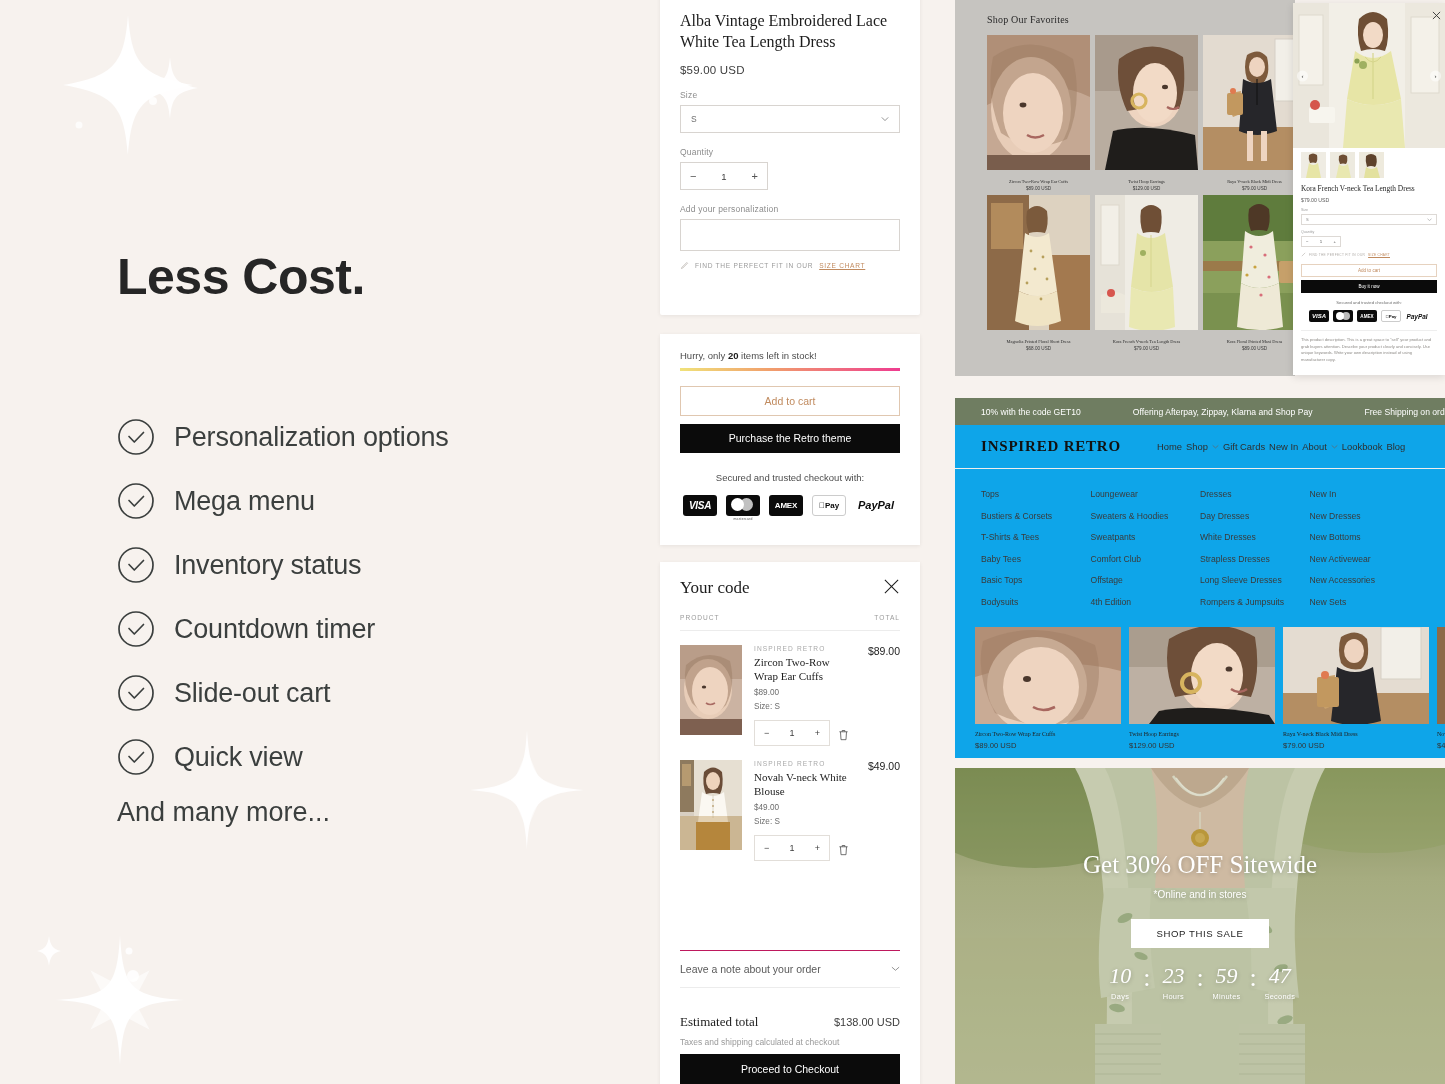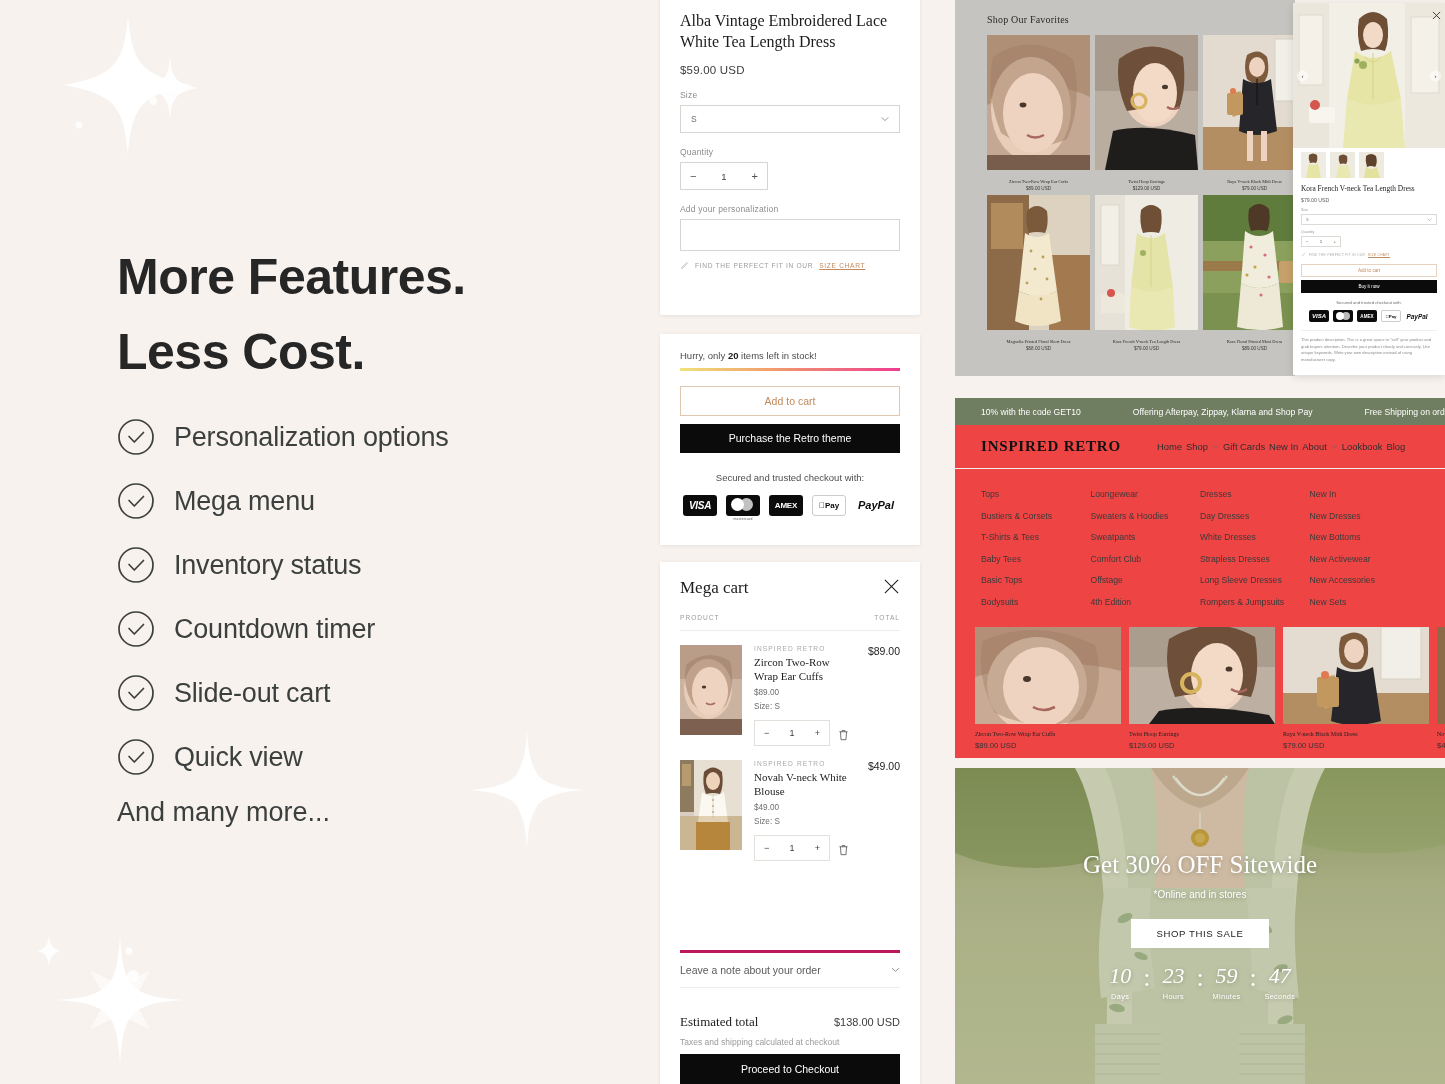--- a/index.html
+++ b/index.html
@@ -67,21 +67,21 @@
   .thumb svg { display: block; }
   .item-mid { flex: 1; min-width: 0; }
   .brand { font-size: 6.6px; letter-spacing: 1.1px; color: #a9a9a9; }
   .item-name { margin-top: 3px; font-family: "Liberation Serif", serif; font-size: 11px; line-height: 1.28; color: #1c1c1c; }
   .item-price { margin-top: 5px; font-size: 8.2px; color: #6d6d6d; }
   .item-size { margin-top: 5px; font-size: 8.2px; color: #6d6d6d; }
   .item-qty { margin-top: 9px; display: flex; align-items: center; gap: 8px; }
   .item-qty .qbox { width: 76px; height: 26px; border: 1px solid #e2ded9; display: flex; align-items: center; justify-content: space-between; padding: 0 9px; font-size: 9px; color: #3d3d3d; }
   .trash { width: 11px; height: 12px; cursor: pointer; }
   .item-total { font-size: 10.5px; color: #1c1c1c; white-space: nowrap; padding-left: 6px; }
-  .cart-note { position: absolute; left: 20px; right: 20px; bottom: 104px; border-top: 3px solid #be185d; border-bottom: 1px solid #ececec; height: 38px; display: flex; align-items: center; justify-content: space-between; font-size: 10.5px; color: #5a5a5a; }
+  .cart-note { position: absolute; left: 20px; right: 20px; bottom: 104px; border-top: 1px solid #be185d; border-bottom: 1px solid #ececec; height: 38px; display: flex; align-items: center; justify-content: space-between; font-size: 10.5px; color: #5a5a5a; }
   .est-row { position: absolute; left: 20px; right: 20px; bottom: 62px; display: flex; align-items: baseline; justify-content: space-between; }
   .est-label { font-family: "Liberation Serif", serif; font-size: 13px; color: #1c1c1c; }
   .est-val { font-size: 11px; color: #3d3d3d; }
   .tax-note { position: absolute; left: 20px; bottom: 45px; font-size: 8.5px; color: #9a9a9a; }
   .checkout-btn { position: absolute; left: 20px; right: 20px; bottom: 8px; height: 30px; background: #0b0b0b; color: #fff; display: flex; align-items: center; justify-content: center; font-size: 10.5px; }
 
   
   .fav-panel { position: absolute; left: 955px; top: 0; width: 340px; height: 376px; background: #c6c4c0; padding: 14px 0 0 32px; }
   .fav-title { font-family: "Liberation Serif", serif; font-size: 10px; color: #2a2a2a; letter-spacing: .2px; }
   .fav-grid { margin-top: 10px; display: grid; grid-template-columns: repeat(3, 103px); gap: 4px 5px; }
@@ -113,21 +113,21 @@
   .qp.visa { width: 20px; background: #0b0b0b; color: #fff; font-size: 6px; font-weight: 700; font-style: italic; }
   .qp.mc { width: 20px; background: #0b0b0b; position: relative; }
   .qp.mc i { position: absolute; top: 2px; width: 8px; height: 8px; border-radius: 50%; background: #fff; }
   .qp.mc i.a { left: 3px; } .qp.mc i.b { left: 9px; opacity: .72; }
   .qp.amex { width: 20px; background: #0b0b0b; color: #fff; font-size: 4.6px; font-weight: 700; }
   .qp.apay { width: 20px; background: #fff; border: 1px solid #ccc; font-size: 4.4px; font-weight: 600; color: #111; }
   .qp.pp { width: 24px; color: #0b0b0b; font-size: 6.4px; font-weight: 700; font-style: italic; }
   .qv-desc { margin: 8px 8px 0 8px; padding-top: 6px; border-top: 1px solid #eee; font-size: 4.1px; line-height: 1.6; color: #8d8a86; }
 
   
-  .navwrap { position: absolute; left: 955px; top: 398px; width: 490px; height: 360px; background: #ef4444; overflow: hidden; }
+  .navwrap { position: absolute; left: 955px; top: 398px; width: 490px; height: 360px; background: #0ea5e9; overflow: hidden; }
   .announce { height: 27px; background: #6f7d61; color: #fff; display: flex; align-items: center; font-size: 8.6px; white-space: nowrap; }
   .announce span { padding: 0 26px; }
   .navbar { height: 44px; display: flex; align-items: center; padding: 0 0 0 26px; border-bottom: 1px solid #f0eeec; }
   .brandmark { font-family: "Liberation Serif", serif; font-weight: 700; font-size: 15px; letter-spacing: .8px; color: #111; }
   .navlinks { display: flex; align-items: center; gap: 4px; margin-left: 36px; font-size: 9.4px; color: #2e2e2e; }
   .navlinks .it { display: flex; align-items: center; gap: 4px; }
   .mega { padding: 20px 26px 0 26px; display: grid; grid-template-columns: 1fr 1fr 1fr 1fr; }
   .mega .col div { font-size: 8.6px; color: #3a3a3a; margin-bottom: 11.5px; }
   .prow { position: absolute; left: 0; bottom: 0; display: flex; gap: 8px; padding: 0 20px 8px 20px; }
   .pcell { width: 146px; }
@@ -182,21 +182,20 @@
       <path d="M13 1 C14.5 11 17 14 25 16 C17 18 14.5 21 13 31 C11.5 21 9 18 1 16 C9 14 11.5 11 13 1 Z" fill="#fff" opacity=".9"></path>
     </svg>
     <svg class="sparkle" style="left:124px;top:946px;" width="10" height="10">
         <circle cx="5" cy="5" r="3.5" fill="#fff" opacity=".85"></circle>
       </svg>
     <svg class="sparkle" style="left:126px;top:969px;" width="14" height="14">
         <circle cx="7" cy="7" r="6" fill="#fff" opacity=".85"></circle>
       </svg>
 
     <div class="headline">
-      <div>More Features.</div>
       <div>Less Cost.</div>
     </div>
 
     <div class="feature-list">
       <div class="feature-row">
         <span class="check-icon">
           <svg width="38" height="38" viewBox="0 0 38 38">
               <circle cx="19" cy="19" r="17" fill="none" stroke="#3b3f3e" stroke-width="1.7"></circle>
               <path d="M12 18.5 L17.3 24 L26.5 14.5" fill="none" stroke="#3b3f3e" stroke-width="1.7" stroke-linecap="round" stroke-linejoin="round"></path>
             </svg>
@@ -306,21 +305,21 @@
           <span class="mclabel">mastercard</span>
         </div>
       <div class="pay amex">AMEX</div>
       <div class="pay apay">Pay</div>
       <div class="pay pp">PayPal</div>
     </div>
   </div>
 
   <div class="card cart-card">
     <div class="cart-head">
-      <div class="cart-title">Mega cart</div>
+      <div class="cart-title">Your code</div>
       <span class="x-icon">
         <svg width="17" height="17" viewBox="0 0 18 18">
             <path d="M2 2 L16 16 M16 2 L2 16" stroke="#1c1c1c" stroke-width="1.1" fill="none"></path>
           </svg>
       </span>
     </div>
     <div class="cart-cols">
       <span>PRODUCT</span>
       <span>TOTAL</span>
     </div>

